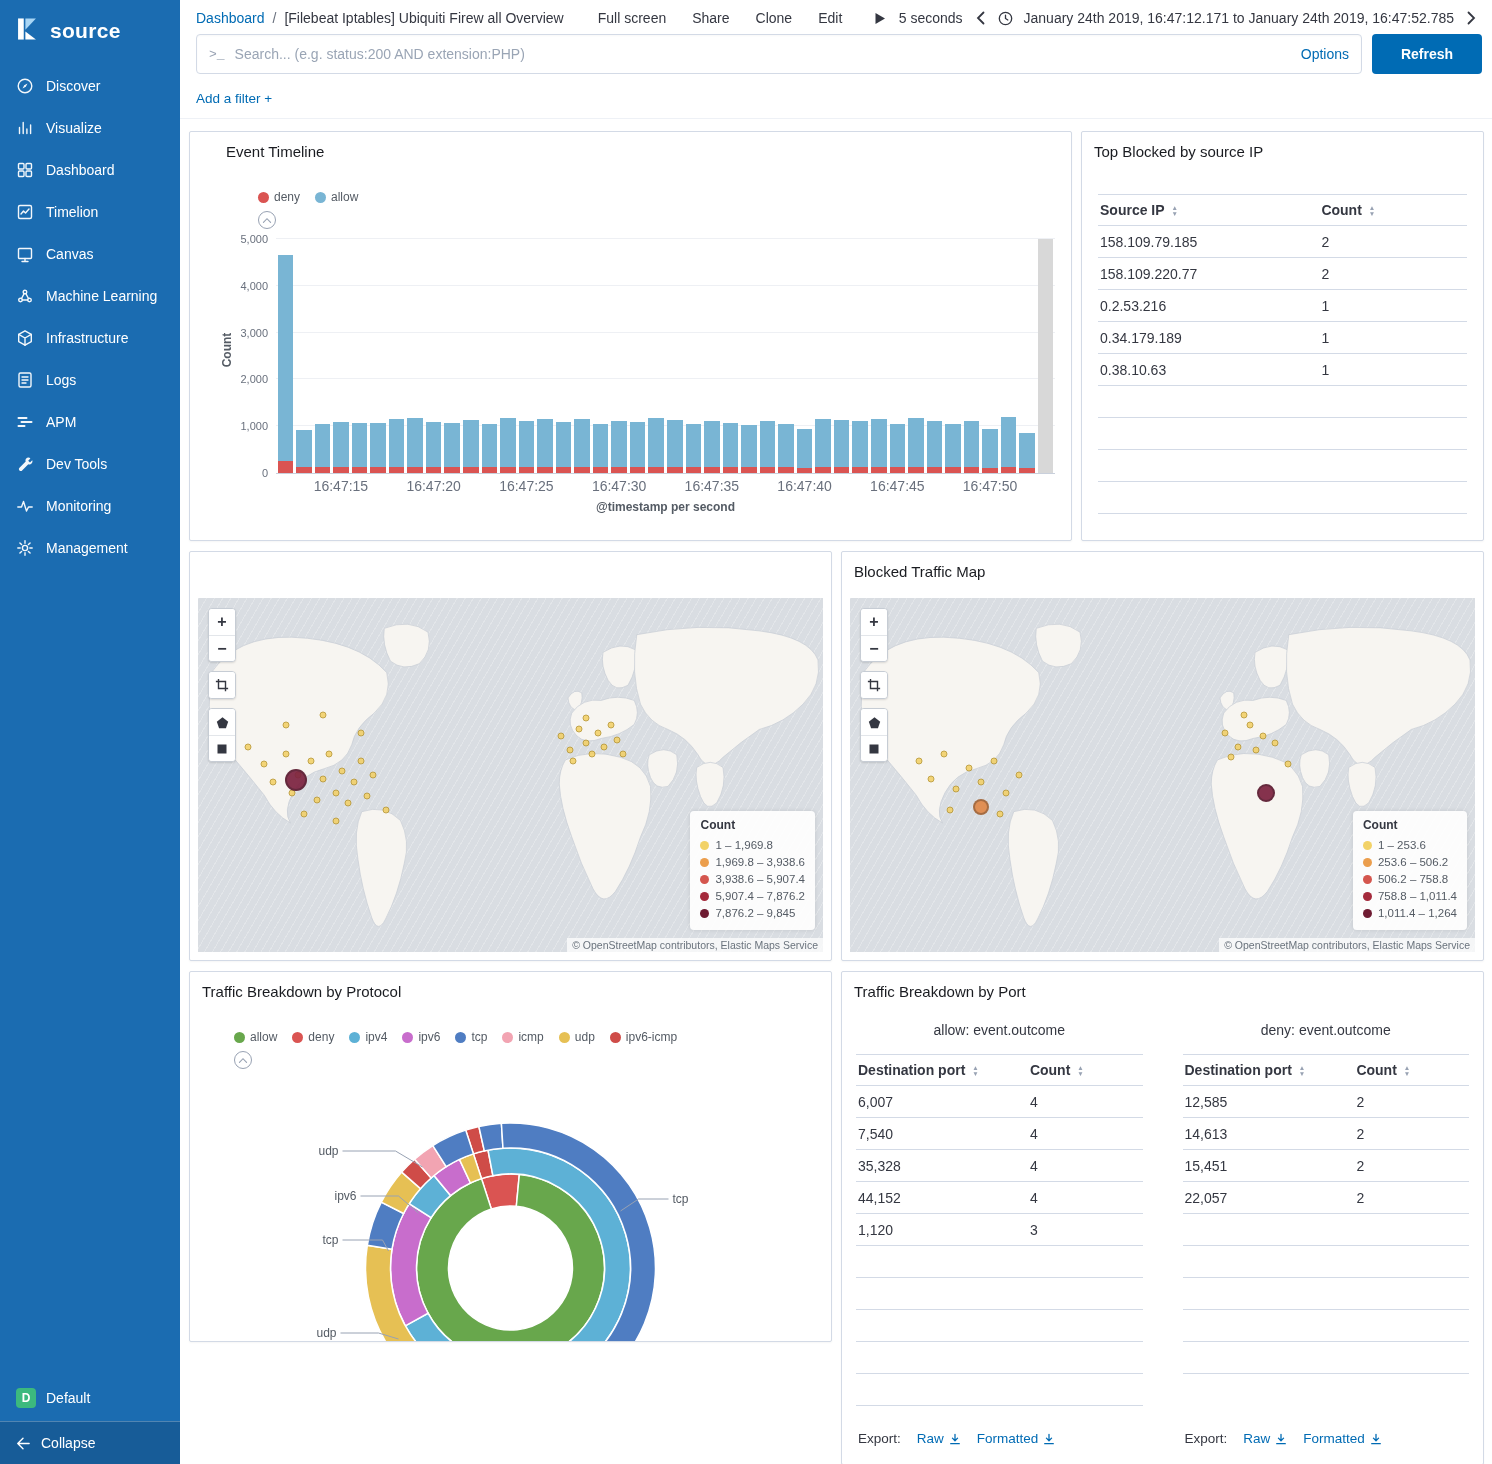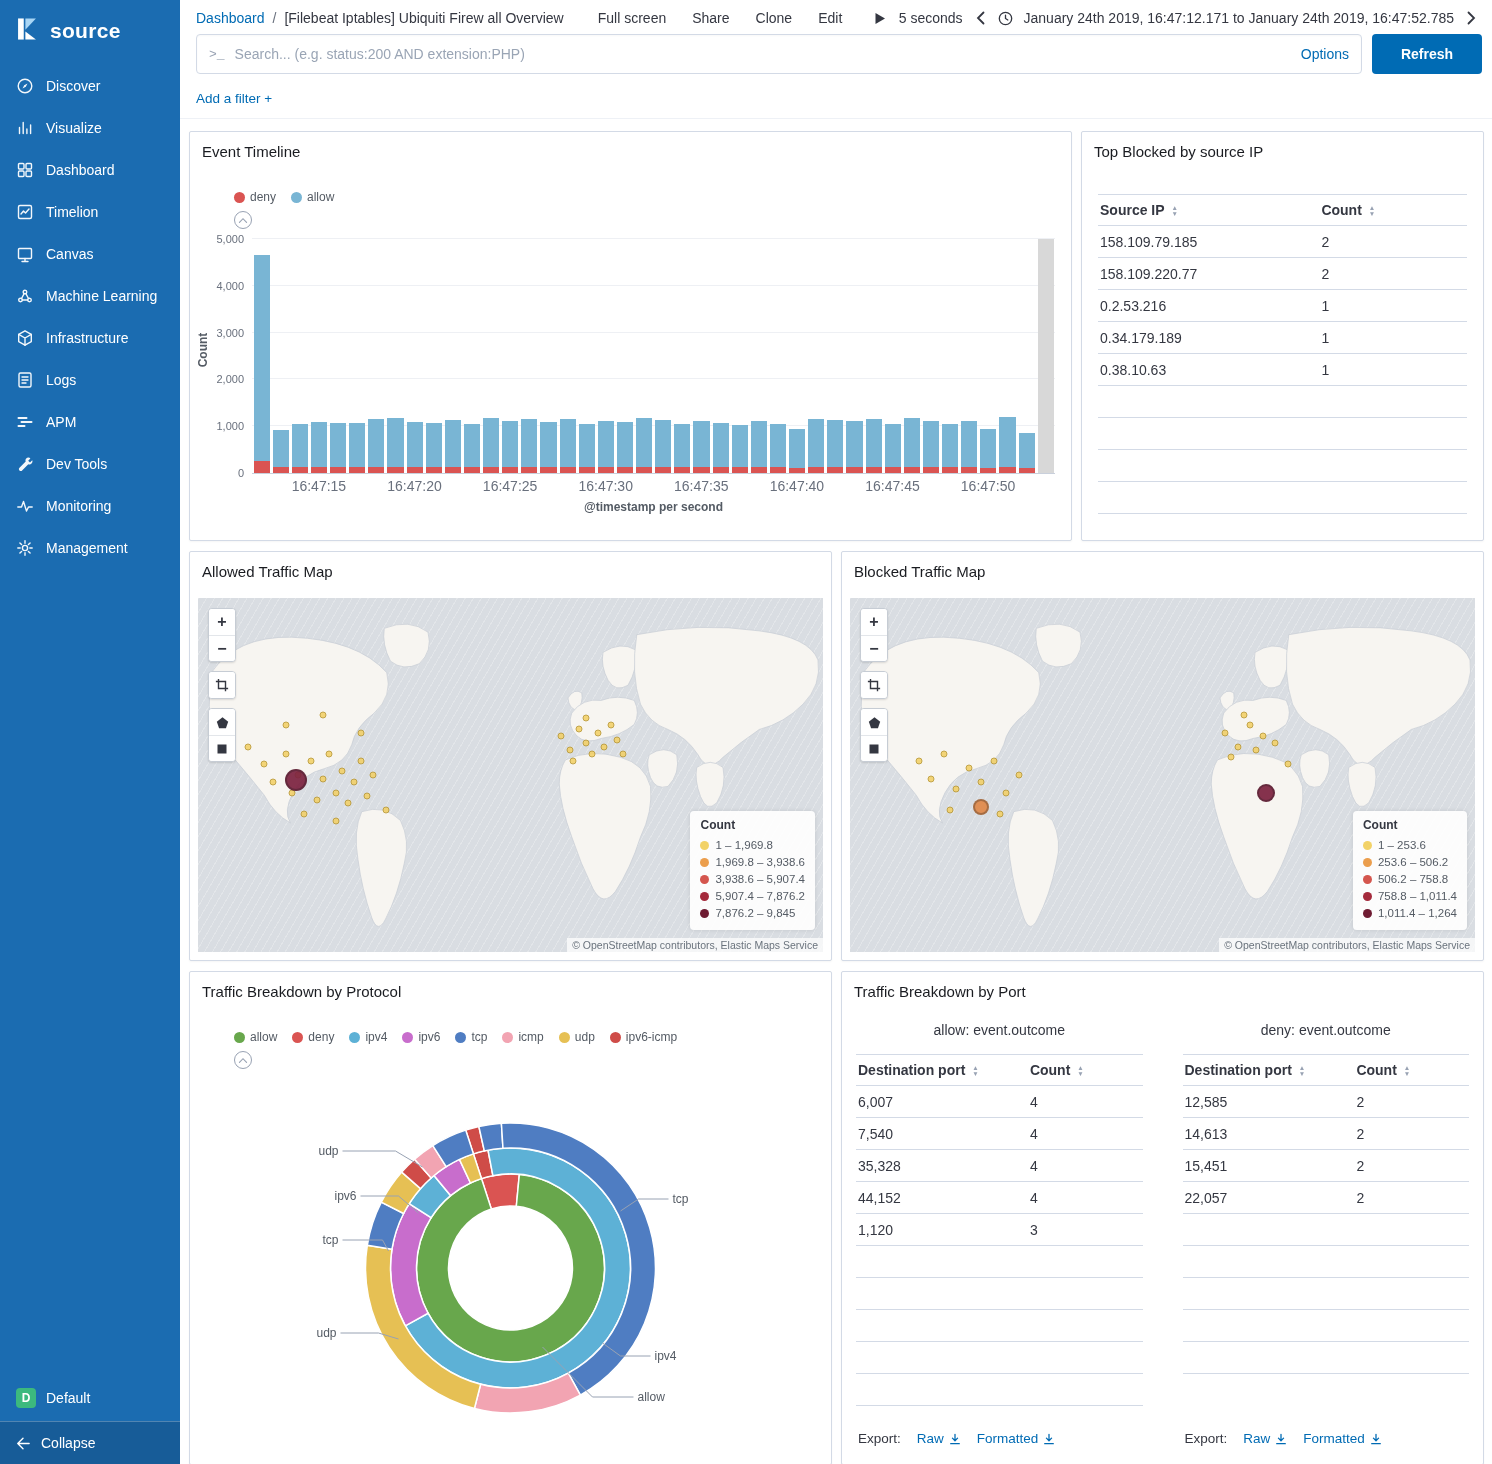--- a/index.html
+++ b/index.html
@@ -38,25 +38,25 @@
   .searchbox input::placeholder { color:#9aa5b5; }
   .options { color:var(--accent,#006bb4); font-size:14px; }
   .refreshbtn { min-width:110px; height:40px; background:var(--accent,#006bb4); color:#fff; border:none; border-radius:4px; font-size:14px; font-weight:600; font-family:inherit; cursor:pointer; }
   .filterrow { padding:8px 16px 12px; border-bottom:1px solid #eef1f6; }
   .filterrow a { color:var(--accent,#006bb4); font-size:13.5px; font-weight:500; }
 
   
   .dashboard { position:relative; flex:1; background:#fff; }
   .panel { position:absolute; background:#fff; border:1px solid var(--panel-border,#d3dae6); border-radius:2px; box-shadow:0 1px 2px rgba(0,0,0,.04); overflow:hidden; }
   .panel-title { font-size:15px; font-weight:400; color:#1a1c21; padding:10px 12px 0; line-height:20px; }
-  #panel-timeline    { left:9px;   top:12px;  width:883px; height:410px; }
+  #panel-timeline    { left:9px;   top:12px;  width:883px; height:410px;padding-left:24px; }
   #panel-blocked-ips { left:901px; top:12px;  width:403px; height:410px; }
   #panel-allowed-map { left:9px;   top:432px; width:643px; height:410px; }
   #panel-blocked-map { left:661px; top:432px; width:643px; height:410px; }
-  #panel-protocol    { left:9px;   top:852px; width:643px; height:494px; }
+  #panel-protocol    { left:9px;   top:852px; width:643px; height:371px; }
   #panel-ports       { left:661px; top:852px; width:643px; height:494px; }
 
   
   .vis-legend { margin:28px 0 0 44px; display:flex; flex-wrap:wrap; }
   .legend-item { display:inline-flex; align-items:center; gap:5px; font-size:12px; color:#545b64; margin-right:15px; cursor:pointer; }
   .legend-item .dot { width:11px; height:11px; border-radius:50%; display:inline-block; }
   .legend-collapse { display:flex; margin:7px 0 0 44px; width:18px; height:18px; border:1px solid #98a2b3; border-radius:50%; align-items:center; justify-content:center; color:#98a2b3; cursor:pointer; flex-shrink:0; }
 
   
   .tl-body { position:relative; margin-top:10px; }
@@ -563,21 +563,20 @@
                 <tr>
                   <td>&nbsp;</td>
                   <td>&nbsp;</td>
                 </tr>
               </tbody>
             </table>
           </div>
       </section>
 
       <section class="panel" id="panel-allowed-map">
-        <h2 class="panel-title">Allowed Traffic Map</h2>
         <div class="map-canvas" id="map-allowed">
             <svg viewBox="0 0 1000 560" preserveAspectRatio="none" class="world">
               <g fill="#f7f5f1" stroke="#c8ced6" stroke-width="1.2">
                 <path d="M20 120 Q60 60 150 62 Q255 66 302 118 Q312 155 282 182 Q252 204 246 232 Q236 262 202 270 Q168 278 152 308 Q136 338 148 356 Q122 342 106 312 Q82 282 56 252 Q28 216 18 172 Z"></path>
                 <path d="M298 48 Q338 32 368 54 Q376 84 354 104 Q328 116 308 100 Q294 74 298 48 Z"></path>
                 <path d="M262 338 Q298 326 324 352 Q340 384 330 420 Q320 470 300 508 Q288 532 278 506 Q262 460 256 414 Q248 368 262 338 Z"></path>
                 <path d="M592 158 Q602 142 614 150 Q617 166 606 178 Q593 174 592 158 Z"></path>
                 <path d="M648 86 Q676 68 700 82 Q704 112 688 138 Q668 150 656 130 Q644 108 648 86 Z"></path>
                 <path d="M598 182 Q615 158 645 162 Q672 152 698 162 Q708 182 698 200 Q676 218 646 222 Q620 232 606 218 Q590 202 598 182 Z"></path>
                 <path d="M588 256 Q628 238 676 252 Q714 262 724 298 Q728 338 708 378 Q692 428 668 464 Q648 490 632 460 Q612 420 598 378 Q580 330 578 294 Q578 272 588 256 Z"></path>

